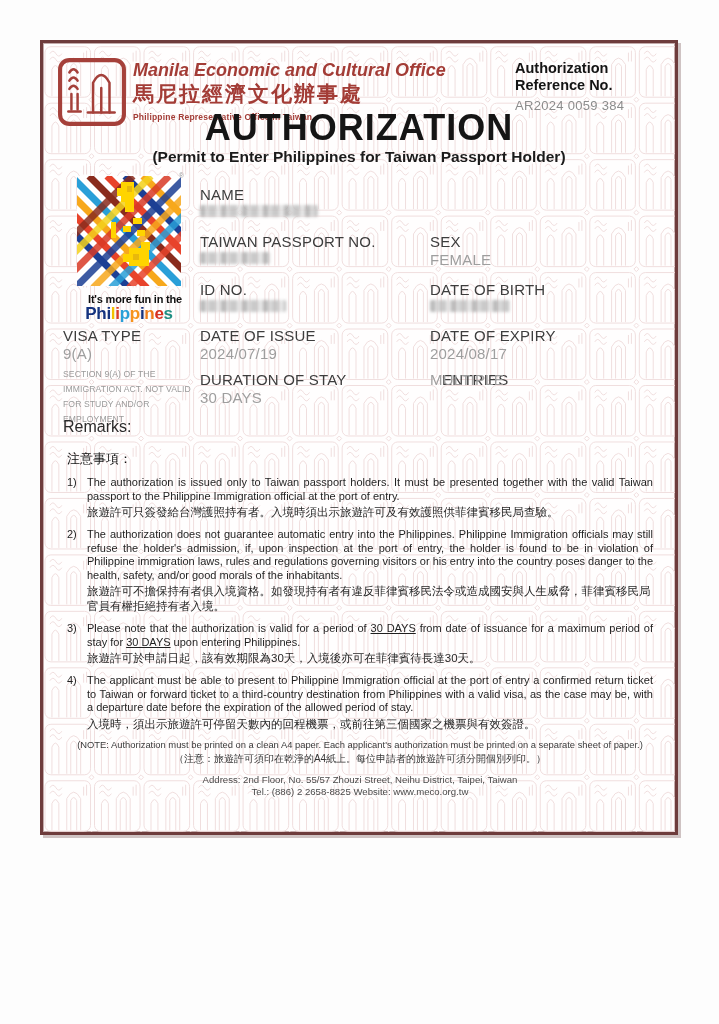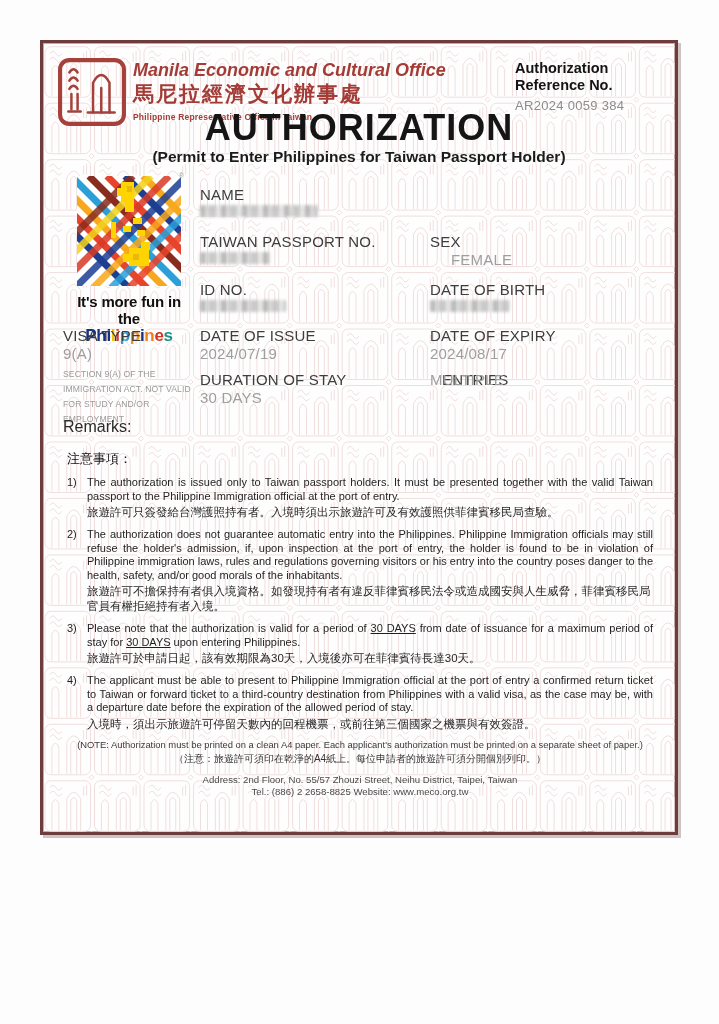--- a/index.html
+++ b/index.html
@@ -21,21 +21,21 @@
   .ref-no{font-size:13px;color:#8c8c8c;margin-top:4px;letter-spacing:.3px;}
 
   .doc-title{position:absolute;left:0;top:64px;width:632px;text-align:center;
     font-size:36px;font-weight:700;letter-spacing:1px;color:#151515;}
   .doc-subtitle{position:absolute;left:0;top:105px;width:632px;text-align:center;
     font-size:15.5px;font-weight:700;color:#1b1b1b;}
 
   
   .phl{position:absolute;left:33px;top:133px;width:106px;text-align:center;}
   .phl .reg{position:absolute;right:-2px;top:-4px;font-size:7px;color:#9a9a9a;}
-  .phl-tag{font-size:15px;font-weight:700;color:#101010;margin-top:3px;letter-spacing:-.2px;}
+  .phl-tag{font-size:11px;font-weight:700;color:#101010;margin-top:3px;letter-spacing:-.2px;text-align:right;}
   .phl-word{font-size:17px;font-weight:700;letter-spacing:-.3px;line-height:17px;}
 
   
   .fld{position:absolute;font-size:15px;color:#3d3d3d;letter-spacing:.2px;}
   .val{position:absolute;font-size:15px;color:#9e9e9e;letter-spacing:.2px;}
   .redact{position:absolute;height:12px;border-radius:2px;filter:blur(1.4px);opacity:.8;
     background:repeating-linear-gradient(90deg,#ababab 0 5px,#d2d2d2 5px 9px,#bdbdbd 9px 16px,#e0e0e0 16px 21px);}
   .sec-note{position:absolute;left:20px;top:324px;width:128px;font-size:8.6px;line-height:15px;color:#9a9a9a;letter-spacing:.1px;}
   .remarks{position:absolute;left:20px;top:375px;font-size:16px;color:#2a2a2a;}
 
@@ -343,21 +343,21 @@
       <div class="phl-tag">It's more fun in the</div>
       <div class="phl-word"><span style="color: rgb(22, 51, 127);">P</span><span style="color: rgb(22, 51, 127);">h</span><span style="color: rgb(22, 51, 127);">i</span><span style="color: rgb(242, 194, 0);">l</span><span style="color: rgb(217, 58, 38);">i</span><span style="color: rgb(42, 159, 216);">p</span><span style="color: rgb(247, 148, 29);">p</span><span style="color: rgb(22, 51, 127);">i</span><span style="color: rgb(239, 125, 26);">n</span><span style="color: rgb(214, 48, 31);">e</span><span style="color: rgb(31, 143, 131);">s</span></div>
     </div>
 
     <div class="fld" style="left:157px;top:143px">NAME</div>
     <div class="redact" style="left:157px;top:162px;width:118px"></div>
 
     <div class="fld" style="left:157px;top:190px">TAIWAN PASSPORT NO.</div>
     <div class="redact" style="left:157px;top:209px;width:70px"></div>
     <div class="fld" style="left:387px;top:190px">SEX</div>
-    <div class="val" style="left:408px;top:208px">FEMALE</div>
+    <div class="val" style="left:387px;top:208px">FEMALE</div>
 
     <div class="fld" style="left:157px;top:238px">ID NO.</div>
     <div class="redact" style="left:157px;top:257px;width:86px"></div>
     <div class="fld" style="left:387px;top:238px">DATE OF BIRTH</div>
     <div class="redact" style="left:387px;top:257px;width:80px"></div>
 
     <div class="fld" style="left:20px;top:284px">VISA TYPE</div>
     <div class="val" style="left:20px;top:302px">9(A)</div>
     <div class="fld" style="left:157px;top:284px">DATE OF ISSUE</div>
     <div class="val" style="left:157px;top:302px">2024/07/19</div>

